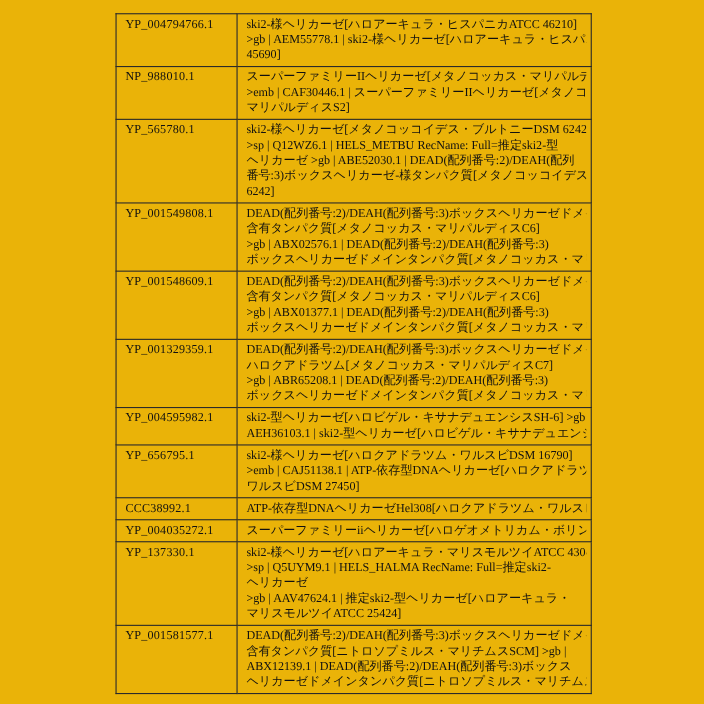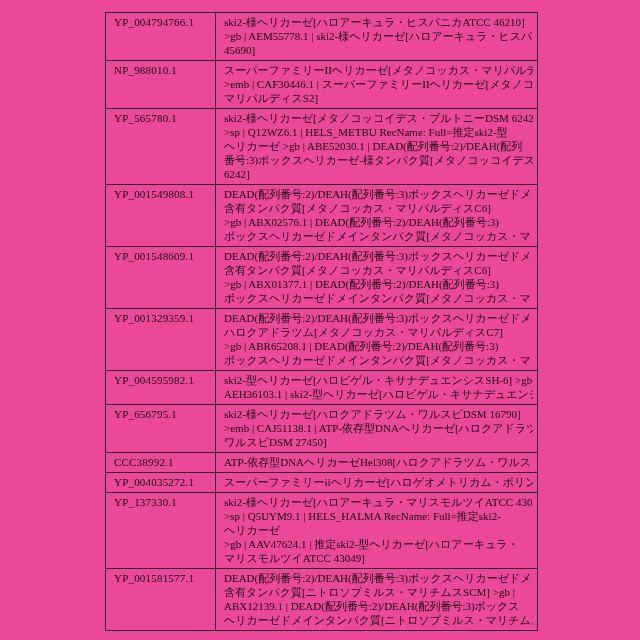--- a/index.html
+++ b/index.html
@@ -4,21 +4,21 @@
 <style>
   html, body {
     margin: 0;
     padding: 0;
     background: #ffffff;
   }
   .page {
     position: relative;
     width: 640px;
     height: 640px;
-    background: #ec4899;
+    background: #eab308;
     overflow: hidden;
   }
   table.hit-table {
     position: absolute;
     left: 105px;
     top: 12px;
     width: 433px;
     border-collapse: collapse;
     table-layout: fixed;
   }
@@ -150,21 +150,21 @@
   </tr>
         <tr>
     <td class="acc-cell">
       <span>YP_137330.1</span>
     </td>
     <td class="desc-cell">
             <div class="line">ski2-様ヘリカーゼ[ハロアーキュラ・マリスモルツイATCC 43049]</div>
             <div class="line">&gt;sp | Q5UYM9.1 | HELS_HALMA RecName: Full=推定ski2-</div>
             <div class="line">ヘリカーゼ</div>
             <div class="line">&gt;gb | AAV47624.1 | 推定ski2-型ヘリカーゼ[ハロアーキュラ・</div>
-            <div class="line">マリスモルツイATCC 43049]</div>
+            <div class="line">マリスモルツイATCC 25424]</div>
           </td>
   </tr>
         <tr>
     <td class="acc-cell">
       <span>YP_001581577.1</span>
     </td>
     <td class="desc-cell">
             <div class="line">DEAD(配列番号:2)/DEAH(配列番号:3)ボックスヘリカーゼドメイン-</div>
             <div class="line">含有タンパク質[ニトロソプミルス・マリチムスSCM] &gt;gb |</div>
             <div class="line">ABX12139.1 | DEAD(配列番号:2)/DEAH(配列番号:3)ボックス</div>

